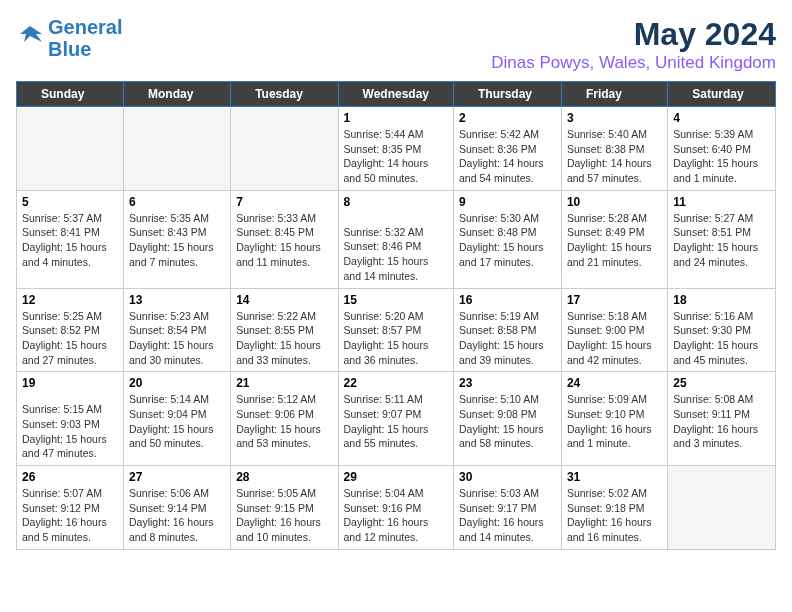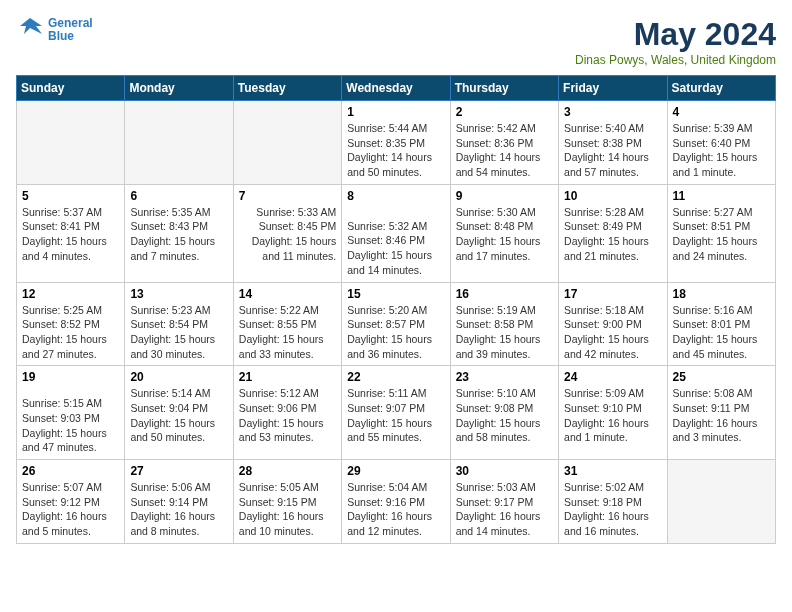--- a/index.html
+++ b/index.html
@@ -15,54 +15,54 @@
       justify-content: space-between;
       align-items: flex-start;
       margin-bottom: 8px;
     }
     .logo {
       display: flex;
       align-items: center;
       gap: 4px;
     }
     .logo-text {
-      font-size: 12px;
+      font-size: 20px;
       font-weight: bold;
       color: #1a3a5c;
       line-height: 1.1;
     }
     .logo-text span {
       color: #2e7bbf;
     }
     .logo-bird {
       width: 28px;
       height: 28px;
     }
     .title-block {
       text-align: right;
     }
     .main-title {
       font-size: 32px;
       font-weight: bold;
       color: #1a3a5c;
     }
     .subtitle {
-      font-size: 12px;
-      color: #4d7c0f;
+      font-size: 17px;
+      color: #8b5cf6;
     }
     .calendar {
       width: 100%;
       border-collapse: collapse;
       font-size: 11px;
     }
     .calendar th {
-      background: #0c4a6e;
+      background: #404040;
       color: #fff;
       text-align: left;
-      padding: 5px 4px;
+      padding: 5px 24px;
       font-size: 12px;
       font-weight: bold;
       border: 1px solid #2e7bbf;
     }
     .calendar td {
       border: 1px solid #ccc;
       vertical-align: top;
       padding: 4px 5px;
       width: calc(100% / 7);
       min-height: 80px;
@@ -158,21 +158,21 @@
         </td>
         <td>
           <div class="day-num">6</div>
           <div class="day-info" style="white-space: pre-line;">Sunrise: 5:35 AM
 Sunset: 8:43 PM
 Daylight: 15 hours
 and 7 minutes.</div>
         </td>
         <td>
           <div class="day-num">7</div>
-          <div class="day-info" style="white-space: pre-line; text-align: right;">Sunrise: 5:33 AM
+          <div class="day-info" style="white-space: pre-line;">Sunrise: 5:33 AM
 Sunset: 8:45 PM
 Daylight: 15 hours
 and 11 minutes.</div>
         </td>
         <td>
           <div class="day-num">8</div>
           <div class="day-info" style="white-space: pre-line; margin-top: 16px;">Sunrise: 5:32 AM
 Sunset: 8:46 PM
 Daylight: 15 hours
 and 14 minutes.</div>
@@ -238,21 +238,21 @@
         <td>
           <div class="day-num">17</div>
           <div class="day-info" style="white-space: pre-line;">Sunrise: 5:18 AM
 Sunset: 9:00 PM
 Daylight: 15 hours
 and 42 minutes.</div>
         </td>
         <td>
           <div class="day-num">18</div>
           <div class="day-info" style="white-space: pre-line;">Sunrise: 5:16 AM
-Sunset: 8:01 PM
+Sunset: 9:30 PM
 Daylight: 15 hours
 and 45 minutes.</div>
         </td>
       </tr>
       <tr>
         <td>
           <div class="day-num">19</div>
           <div class="day-info" style="white-space: pre-line; margin-top: 12px;">Sunrise: 5:15 AM
 Sunset: 9:03 PM
 Daylight: 15 hours

